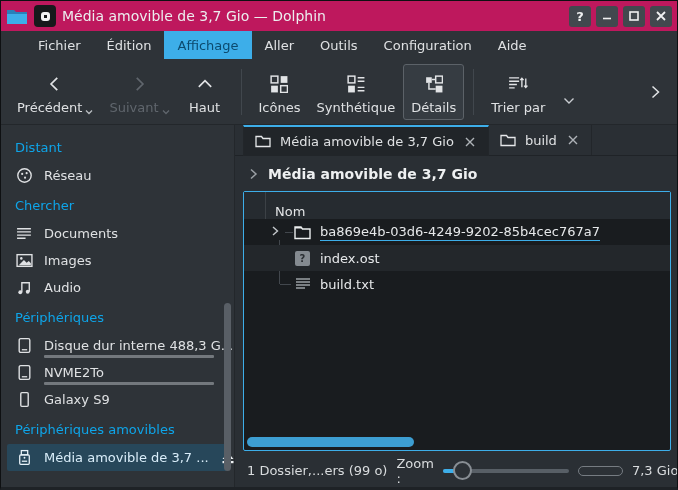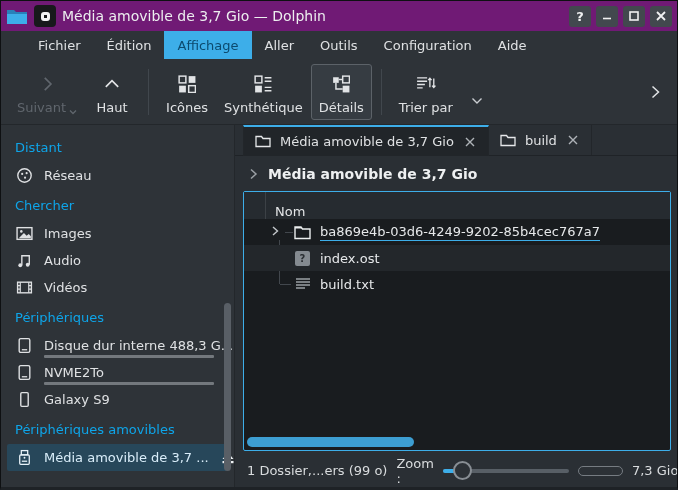--- a/index.html
+++ b/index.html
@@ -4,21 +4,21 @@
 <style>
   * { box-sizing: border-box; }
   html,body { margin:0; padding:0; background:#111315; }
   body { font-family:"DejaVu Sans","Liberation Sans",sans-serif; }
   .window {
     width:678px; height:490px; display:flex; flex-direction:column;
     background:#2e3338; border:1px solid #0e1012; border-bottom:3px solid #1e2226;
     color:#dfe1e3; overflow:hidden;
   }
   
-  .titlebar { height:30px; flex:none; background:#701a75; display:flex; align-items:center; padding:0 5px; gap:6px; }
+  .titlebar { height:30px; flex:none; background:#be185d; display:flex; align-items:center; padding:0 5px; gap:6px; }
   .app-icon { width:22px; height:18px; flex:none; }
   .appmenu-btn { width:22px; height:22px; flex:none; background:#17191b; border-radius:4px; display:flex; align-items:center; justify-content:center; }
   .appmenu-btn .ring { width:9px; height:9px; border:3px solid #f2f3f4; border-radius:3px; }
   .title-text { font-size:14px; color:#eceeef; white-space:nowrap; }
   .win-controls { margin-left:auto; display:flex; gap:5px; }
   .win-btn { width:22px; height:21px; background:#42484e; border-radius:3px; display:flex; align-items:center; justify-content:center; color:#f0f1f2; font-size:13px; font-weight:bold; }
   
   .menubar { height:28px; flex:none; background:#2e3338; display:flex; align-items:stretch; padding-left:24px; font-size:13px; }
   .menu-item { padding:0 13px; display:flex; align-items:center; color:#dfe1e3; }
   .menu-item.active { background:#3daee9; color:#0c4a6e; }
@@ -117,20 +117,33 @@
     <div class="menu-item">Fichier</div>
     <div class="menu-item">Édition</div>
     <div class="menu-item active">Affichage</div>
     <div class="menu-item">Aller</div>
     <div class="menu-item">Outils</div>
     <div class="menu-item">Configuration</div>
     <div class="menu-item">Aide</div>
   </div>
 
   <div class="toolbar">
+    <div class="tool-btn">
+      <span class="ticon">
+        <svg class="stroke" width="18" height="18" viewBox="0 0 16 16">
+            <path d="M10 2.5 L4.5 8 L10 13.5"></path>
+          </svg>
+      </span>
+      <span class="lblrow">
+          <span>Précédent</span>
+        <svg width="8" height="6" viewBox="0 0 8 6">
+            <path d="M1 1.5 L4 4.5 L7 1.5" stroke="#b9bdc1" fill="none" stroke-width="1.3"></path>
+          </svg>
+      </span>
+    </div>
     <div class="tool-btn disabled">
       <span class="ticon">
         <svg class="stroke" width="18" height="18" viewBox="0 0 16 16">
             <path d="M6 2.5 L11.5 8 L6 13.5"></path>
           </svg>
       </span>
       <span class="lblrow">
           <span>Suivant</span>
         <svg width="8" height="6" viewBox="0 0 8 6">
             <path d="M1 1.5 L4 4.5 L7 1.5" stroke="#60666d" fill="none" stroke-width="1.3"></path>
@@ -228,46 +241,44 @@
               <circle cx="8.5" cy="10" r="1" fill="#dfe1e3"></circle>
             </svg>
         </span>
         <span>Réseau</span>
       </div>
 
       <div class="sb-section-title">Chercher</div>
       <div class="sb-item">
         <span class="sicon">
           <svg width="17" height="17" viewBox="0 0 16 16">
+              <path d="M1 3.5 h13 M1 6.5 h13 M1 9.5 h13 M1 12.5 h8" stroke="#dfe1e3" stroke-width="1.3"></path>
+            </svg>
+        </span>
+        <span>Documents</span>
+      </div>
+      <div class="sb-item">
+        <span class="sicon">
+          <svg width="17" height="17" viewBox="0 0 16 16">
               <rect x="1" y="2.5" width="14" height="11" fill="none" stroke="#dfe1e3" stroke-width="1.3"></rect>
               <circle cx="5" cy="6" r="1.2" fill="#dfe1e3"></circle>
               <path d="M3 12 L7.5 7.5 L10 10 L12 8.5 L14 10.5 V12.5 H3 z" fill="#dfe1e3"></path>
             </svg>
         </span>
         <span>Images</span>
       </div>
       <div class="sb-item">
         <span class="sicon">
           <svg width="17" height="17" viewBox="0 0 16 16">
               <path d="M5.5 12.5 V3.5 h7 v8.5" fill="none" stroke="#dfe1e3" stroke-width="1.3"></path>
               <circle cx="4" cy="12.5" r="1.8" fill="#dfe1e3"></circle>
               <circle cx="11" cy="12" r="1.8" fill="#dfe1e3"></circle>
             </svg>
         </span>
         <span>Audio</span>
-      </div>
-      <div class="sb-item">
-        <span class="sicon">
-          <svg width="17" height="17" viewBox="0 0 16 16">
-              <rect x="1.5" y="3" width="13" height="10" fill="none" stroke="#dfe1e3" stroke-width="1.3"></rect>
-              <path d="M4 3 v10 M12 3 v10" stroke="#dfe1e3" stroke-width="1.1"></path>
-              <path d="M1.5 6.3 h2.5 M1.5 9.6 h2.5 M12 6.3 h2.5 M12 9.6 h2.5" stroke="#dfe1e3" stroke-width="1.1"></path>
-            </svg>
-        </span>
-        <span>Vidéos</span>
       </div>
 
       <div class="sb-section-title">Périphériques</div>
       <div class="sb-item">
         <span class="sicon">
           <svg width="17" height="17" viewBox="0 0 16 16">
               <rect x="3" y="1.5" width="10" height="13" rx="1.5" fill="none" stroke="#dfe1e3" stroke-width="1.3"></rect>
               <path d="M5.5 12 h5" stroke="#dfe1e3" stroke-width="1.2"></path>
             </svg>
         </span>

